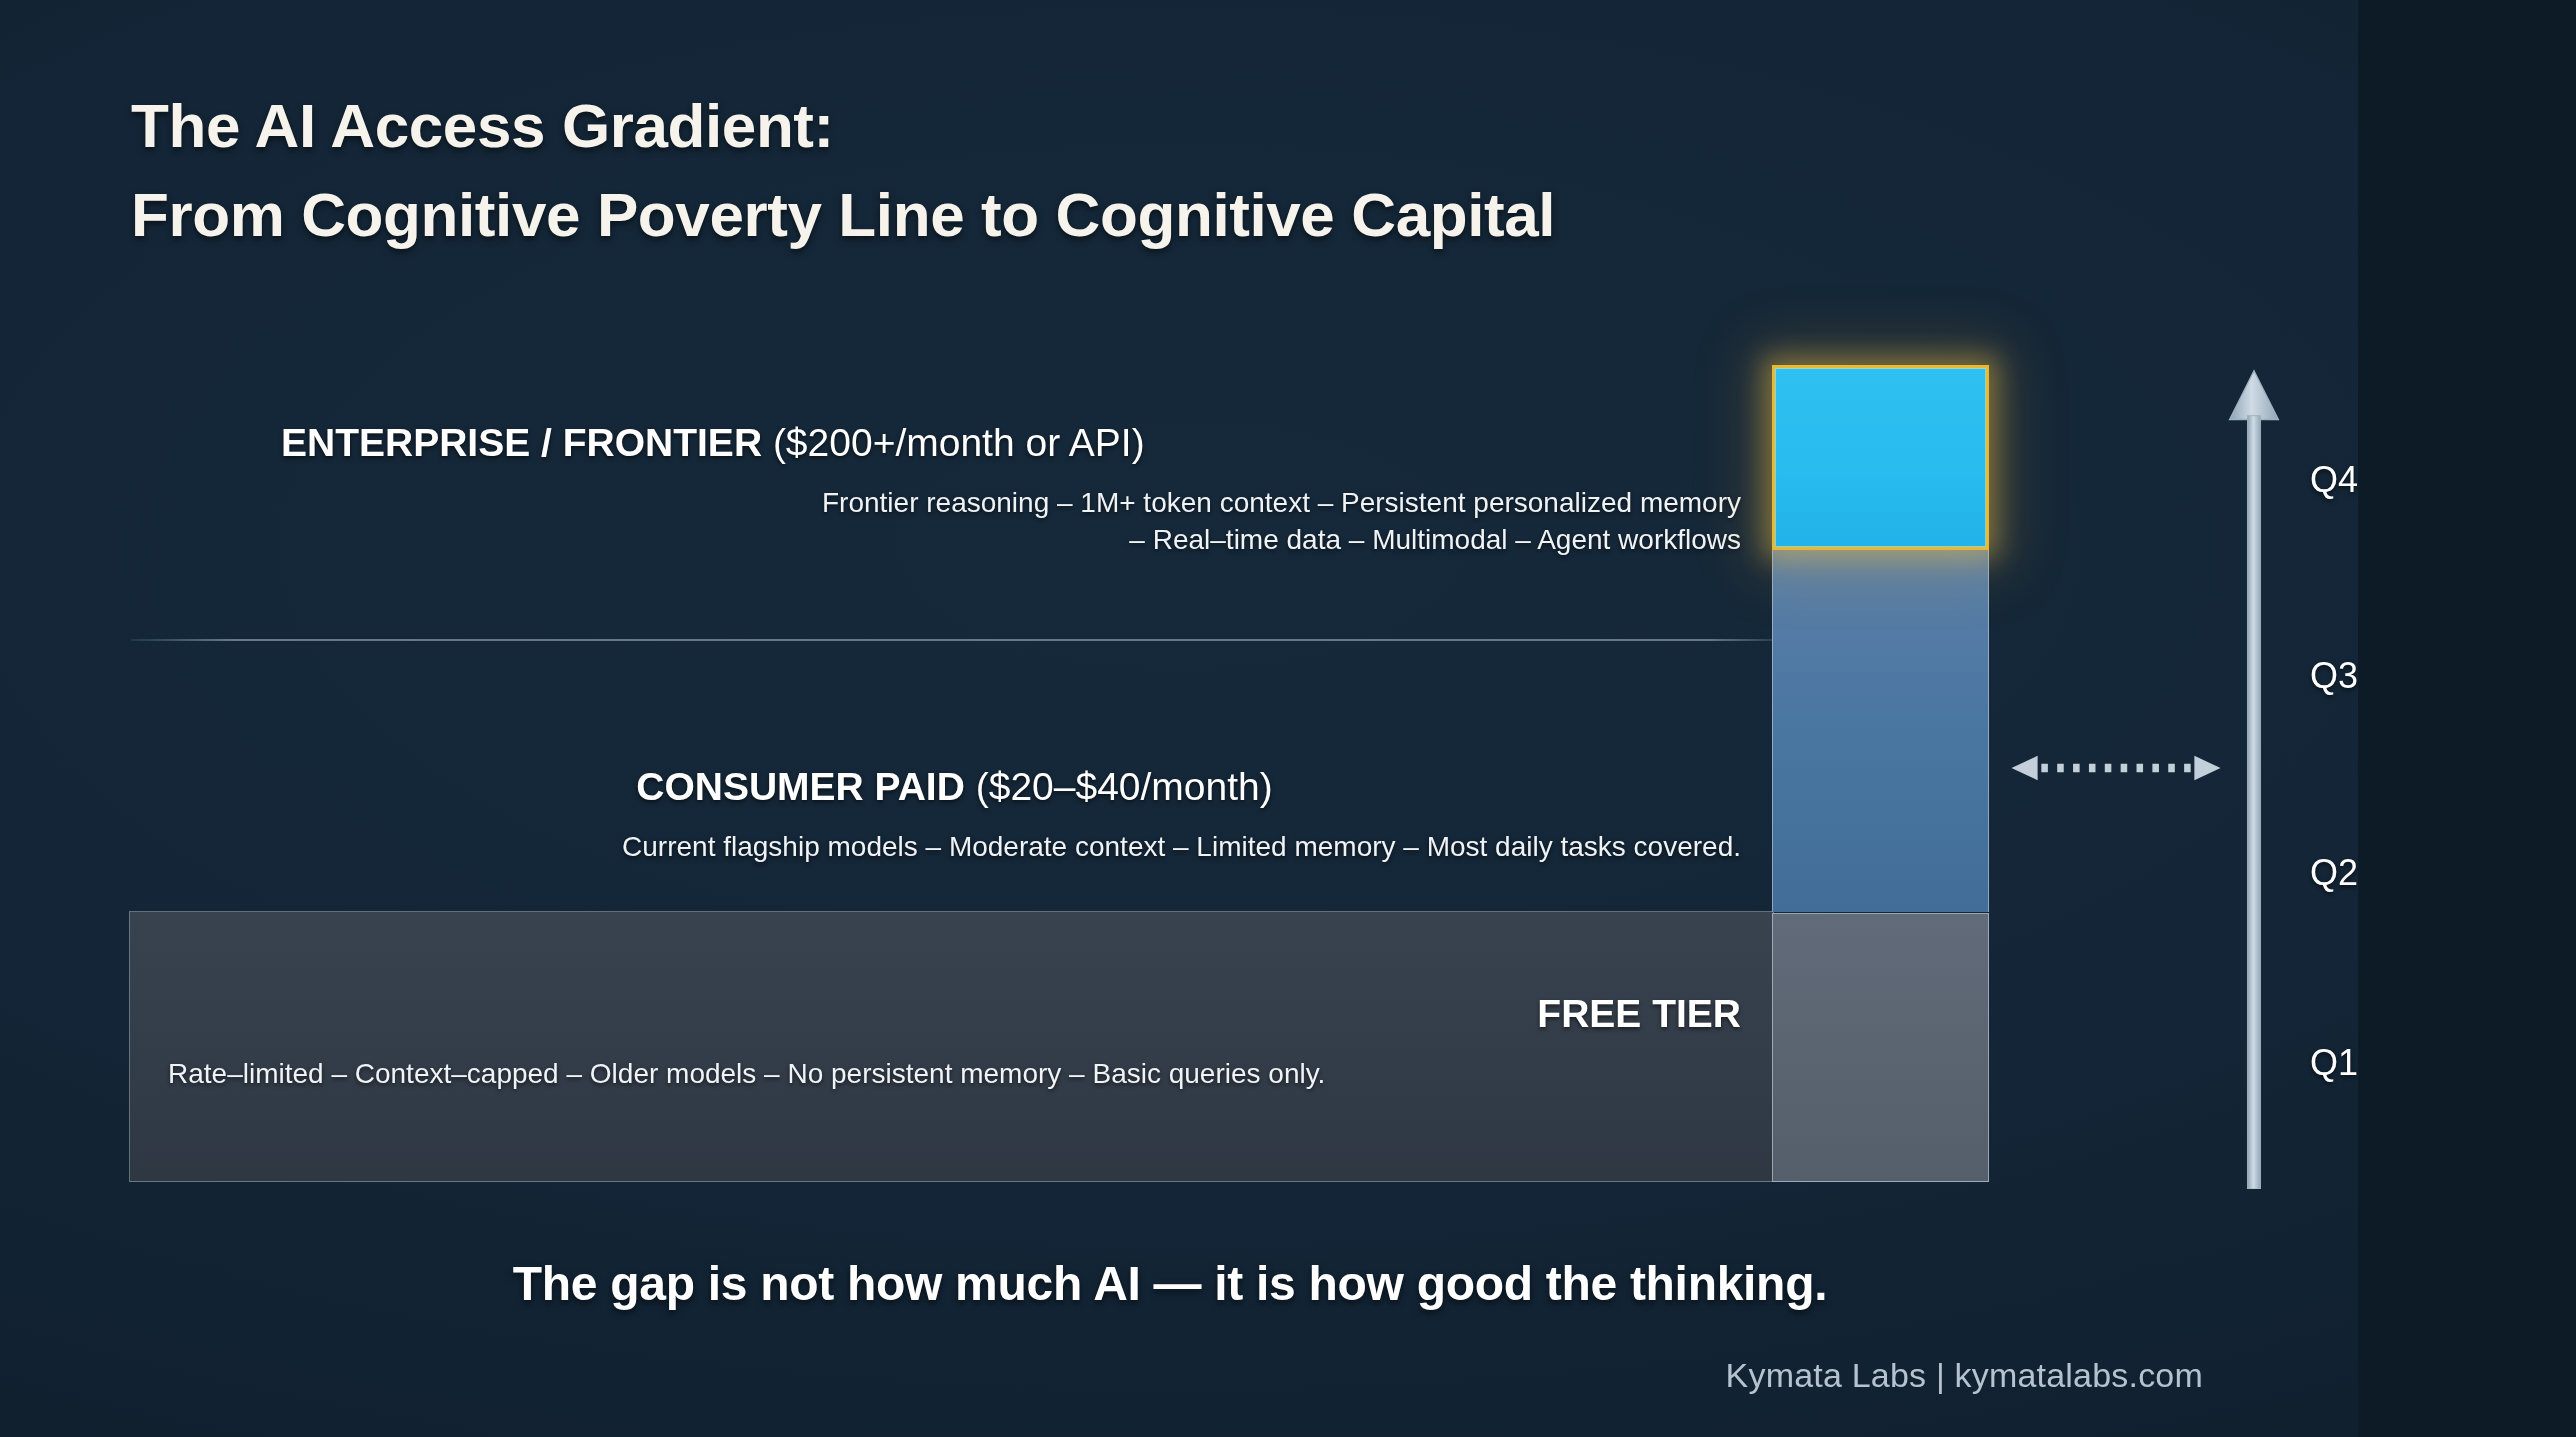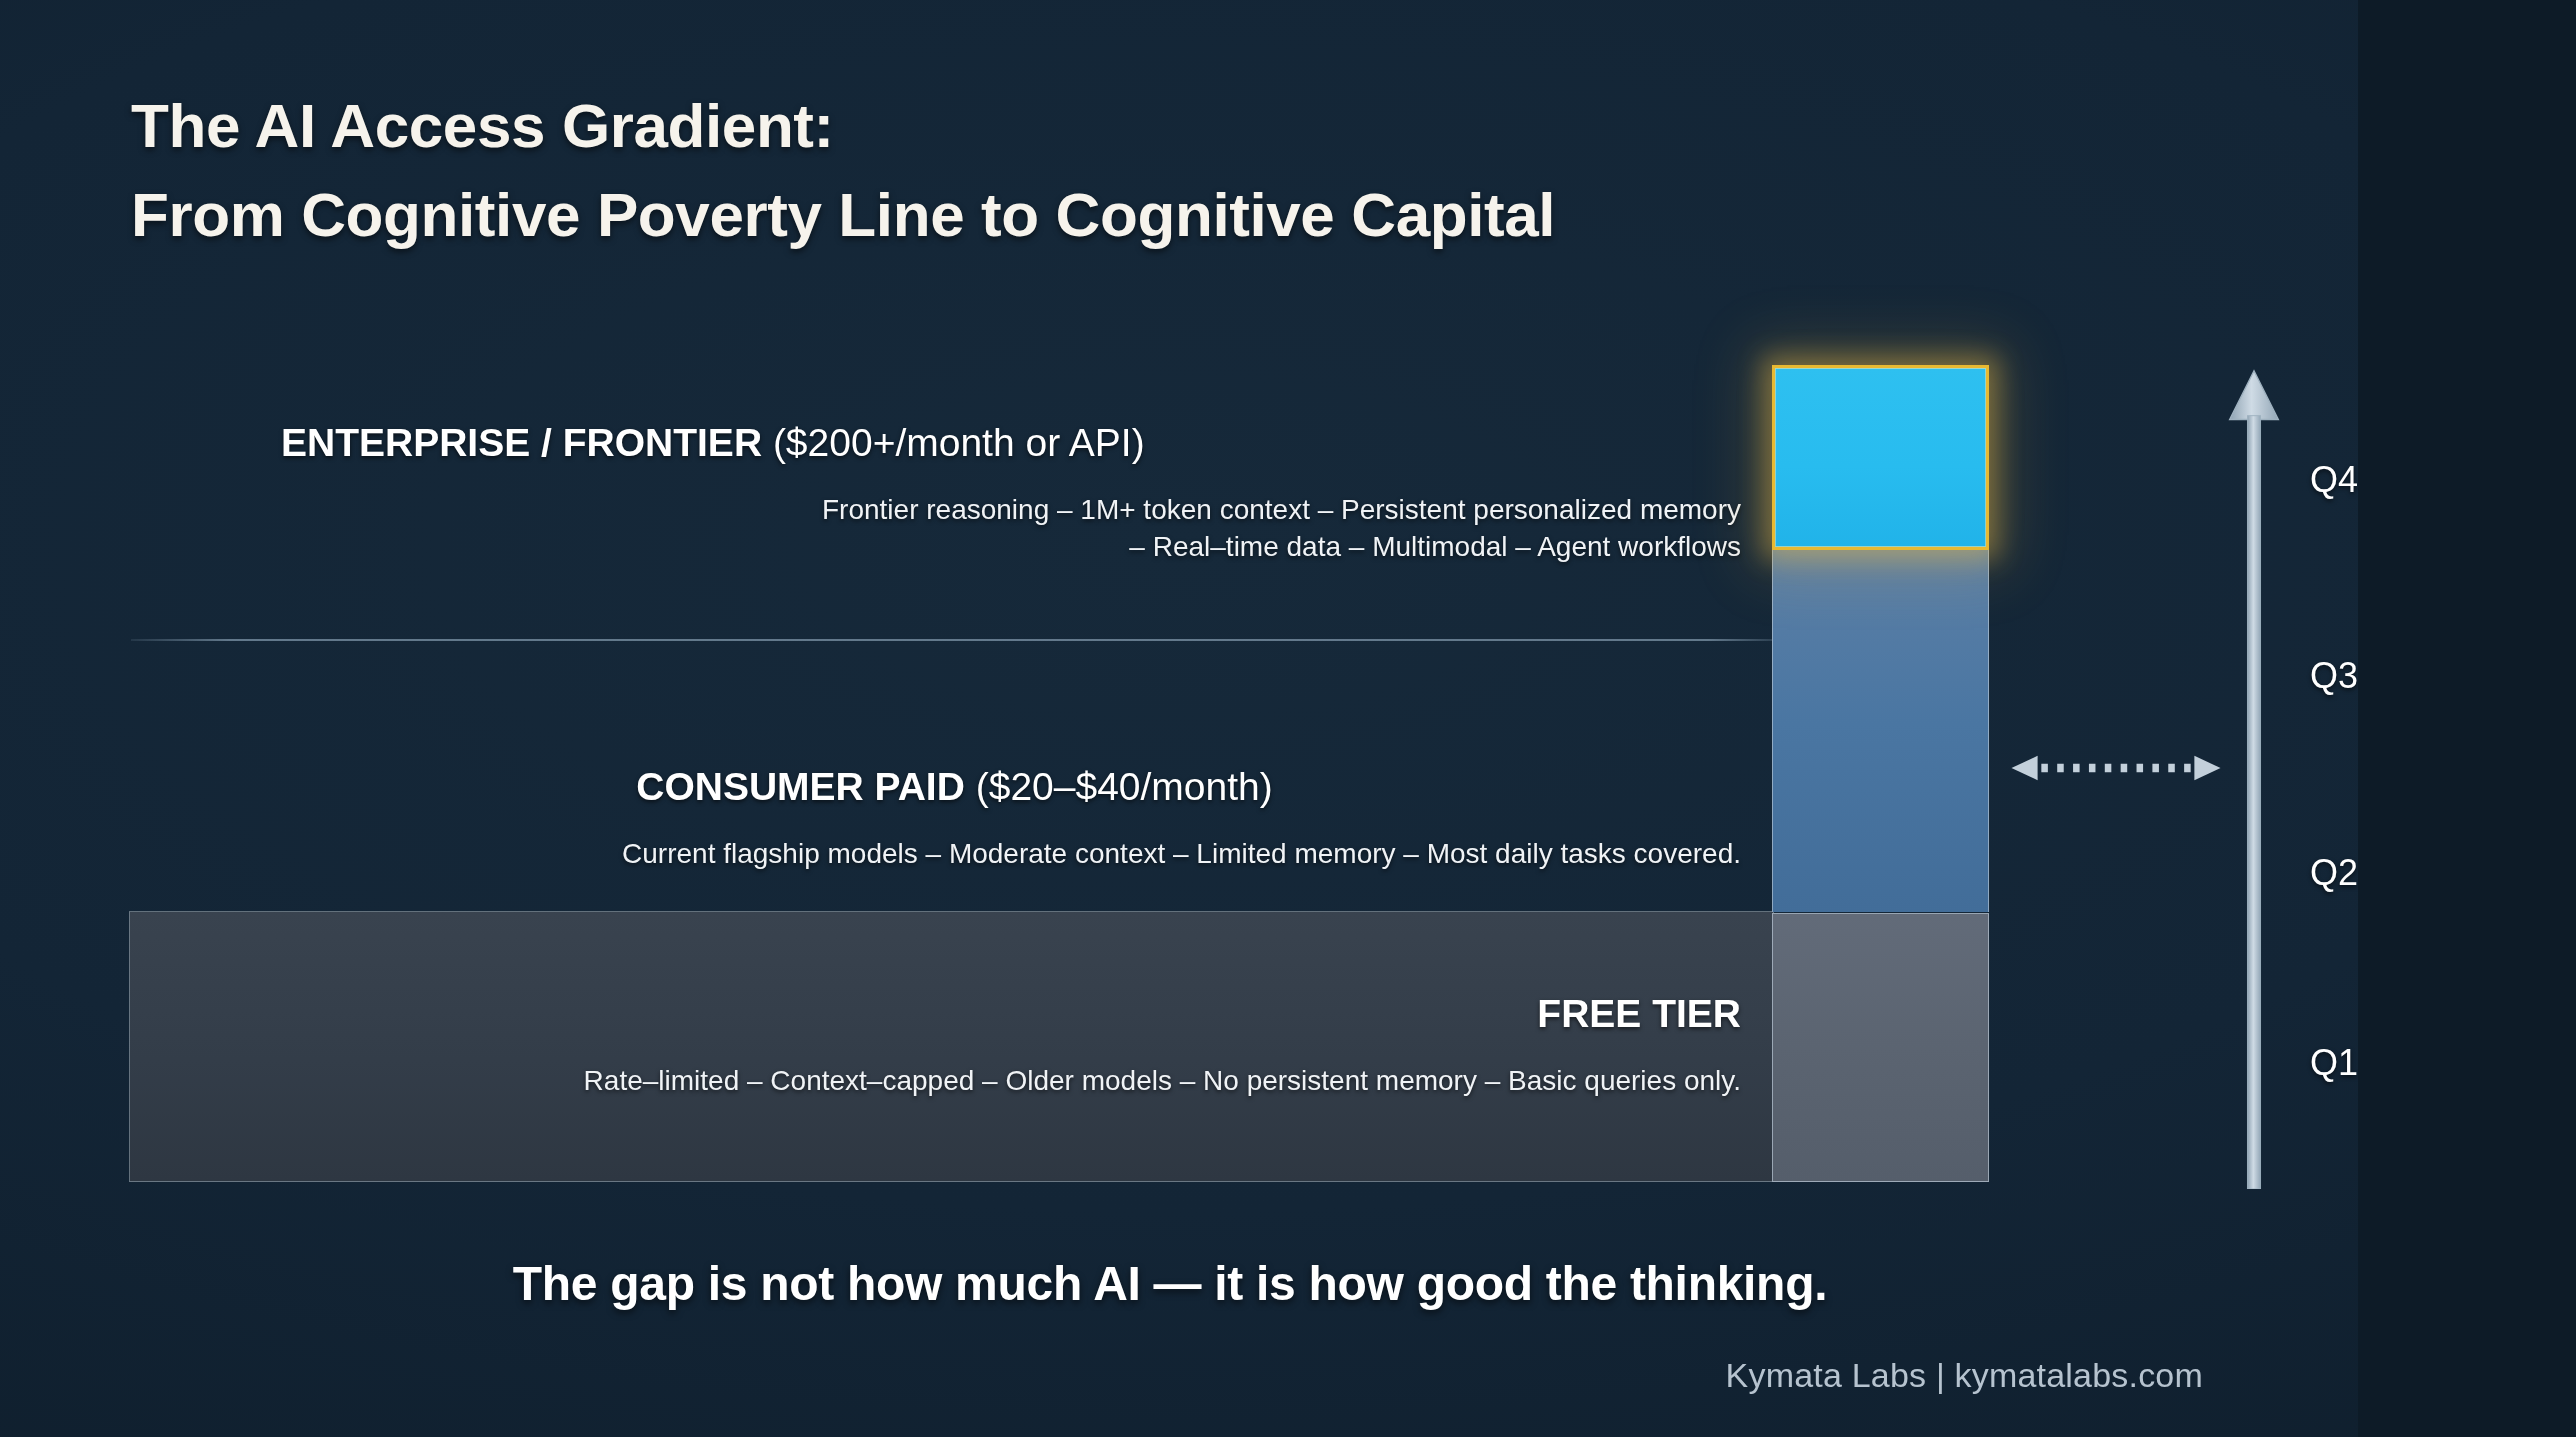--- a/index.html
+++ b/index.html
@@ -62,21 +62,21 @@
     font-size:39px;
     font-weight:bold;
     line-height:1.12;
     white-space:nowrap;
   }
   .row .head .paren{font-weight:normal;}
   .row .sub{
     font-size:28px;
     font-weight:normal;
     line-height:1.33;
-    margin-top:26px;
+    margin-top:19px;
     color:#f0f3f6;
   }
   #row-enterprise{
     left:281px;
     top:421px;
     width:1460px;
     text-align:right;
   }
   #row-enterprise .head{text-align:left;}
   #row-consumer{
@@ -86,21 +86,21 @@
     text-align:right;
   }
   #row-consumer .head{text-align:center;margin-top:40px;}
   #row-free{
     left:168px;
     top:992px;
     width:1573px;
     text-align:right;
   }
   #row-free .head{text-align:right;}
-  #row-free .sub{text-align:right;}
+  #row-free .sub{text-align:left;}
 
   
   #bar{
     position:absolute;
     left:1772px;
     top:365px;
     width:217px;
     height:816px;
   }
   .seg{position:absolute;left:0;width:100%;box-sizing:border-box;}

